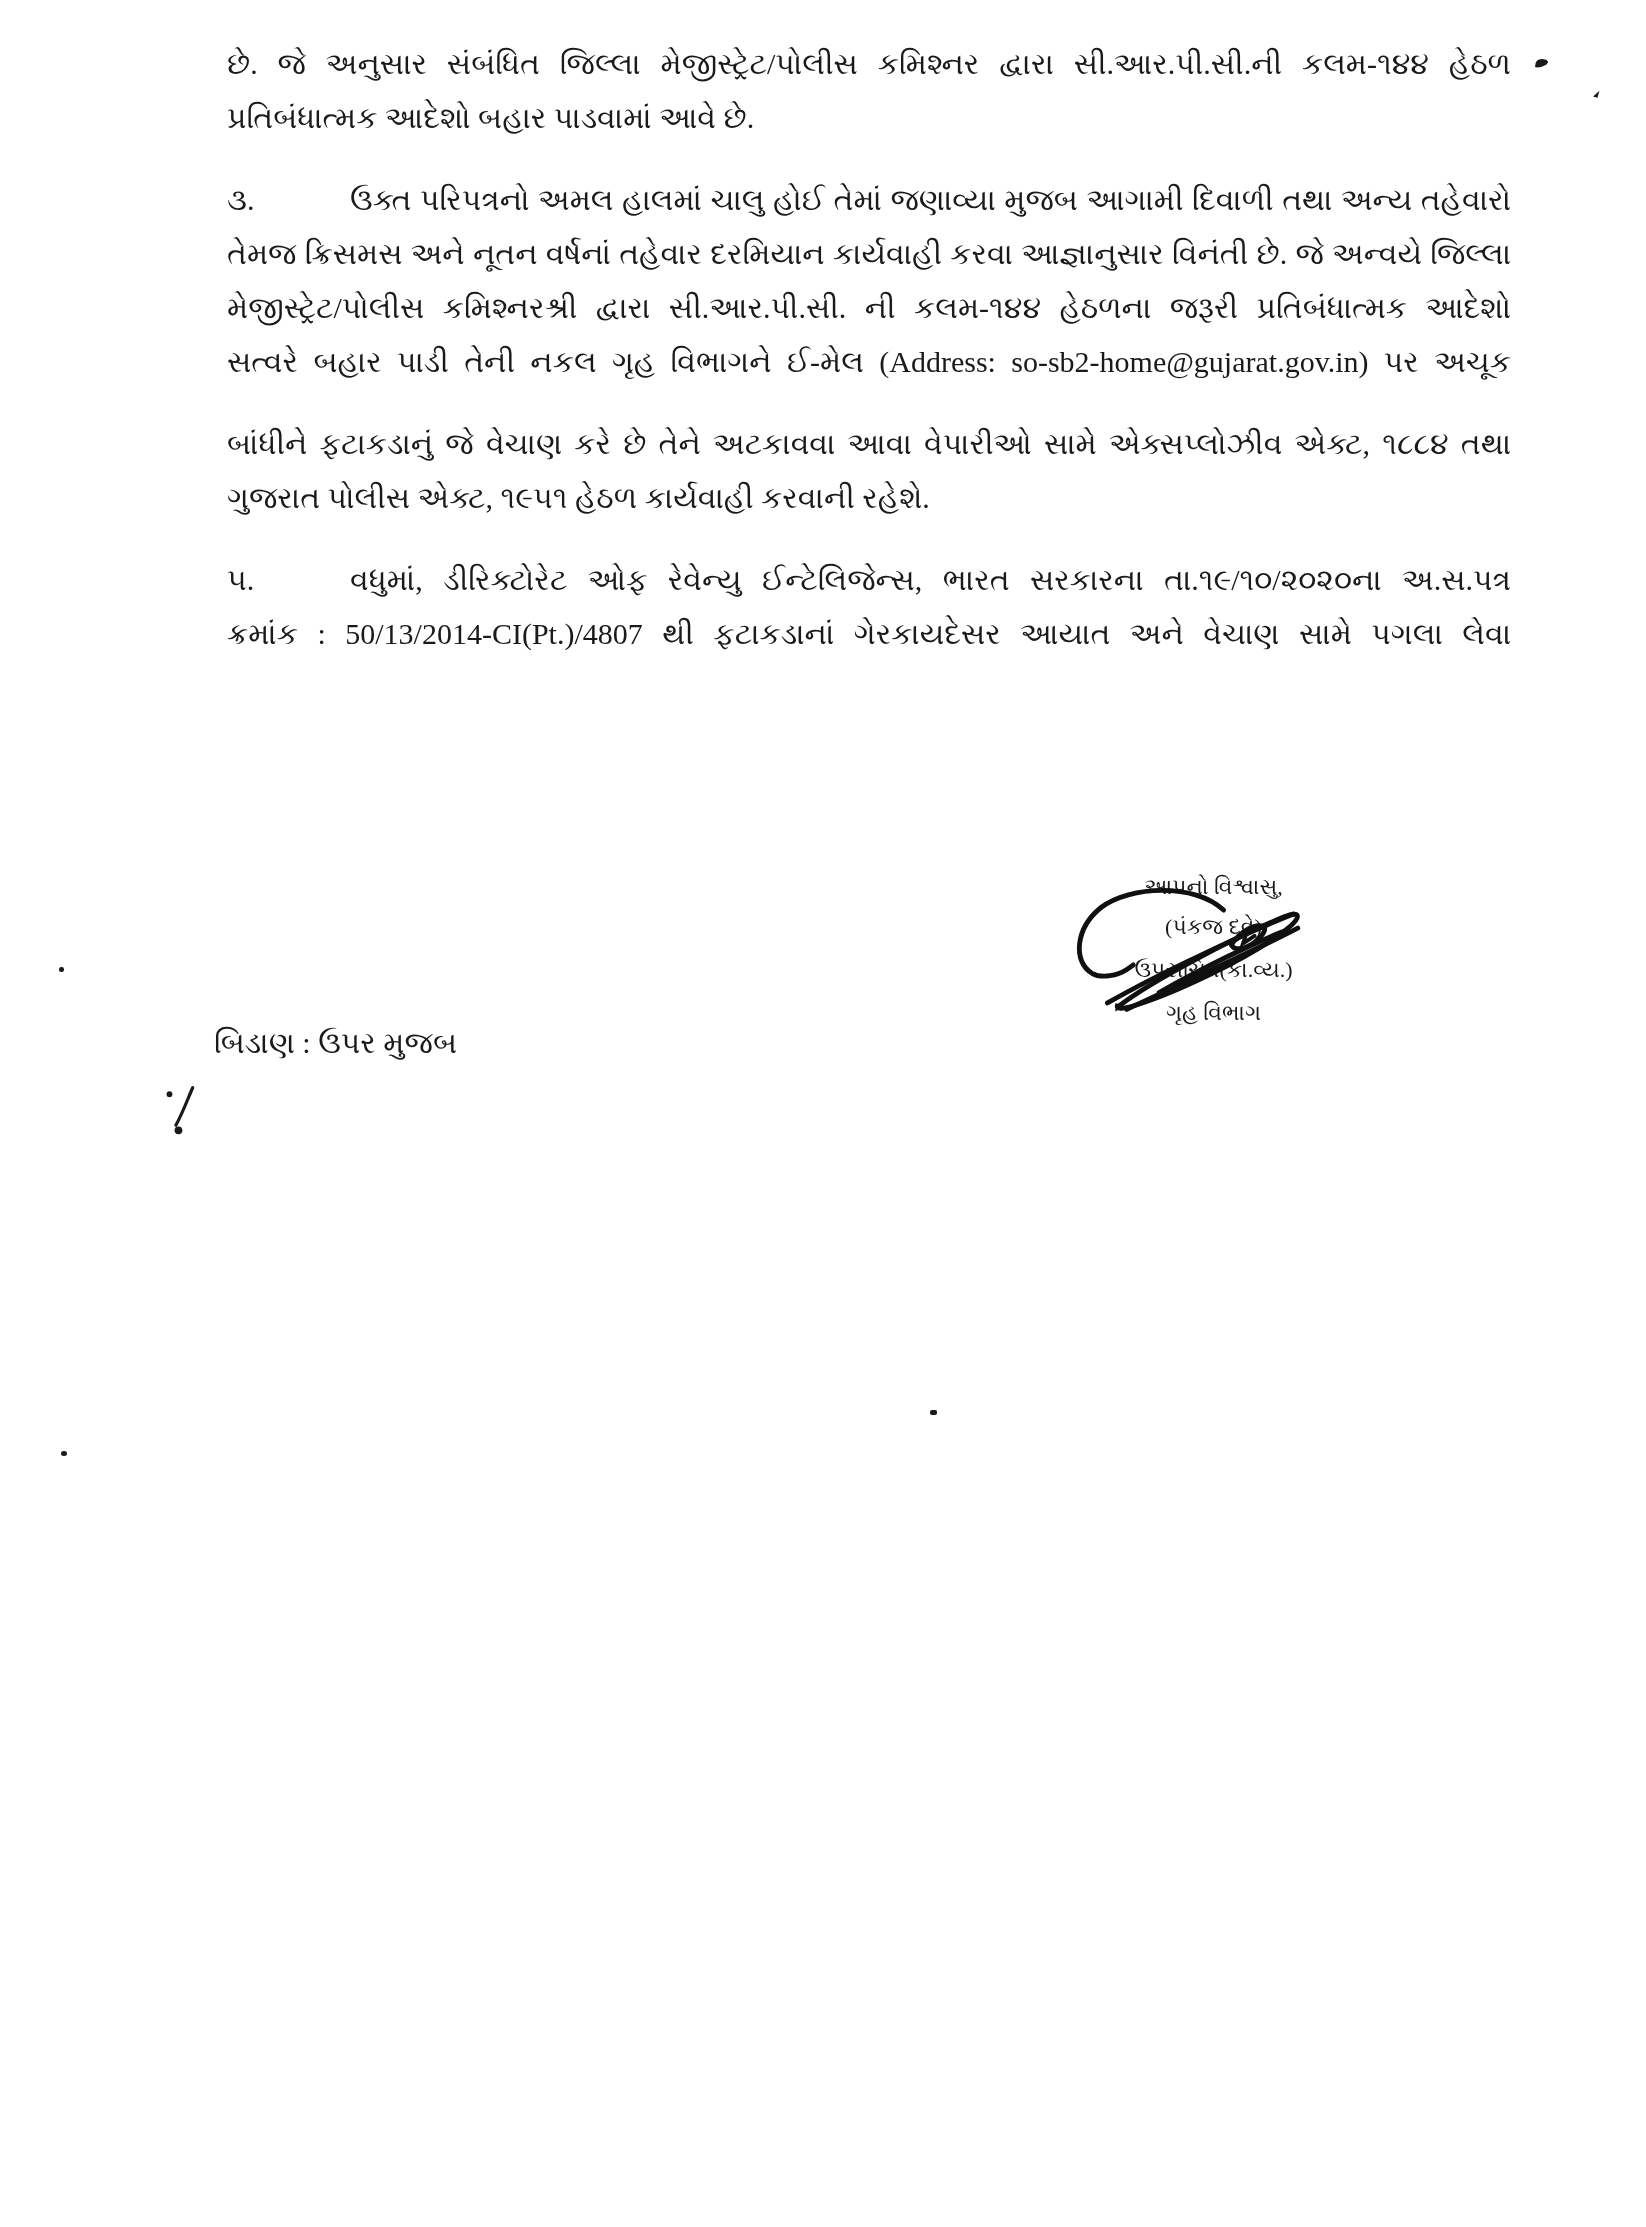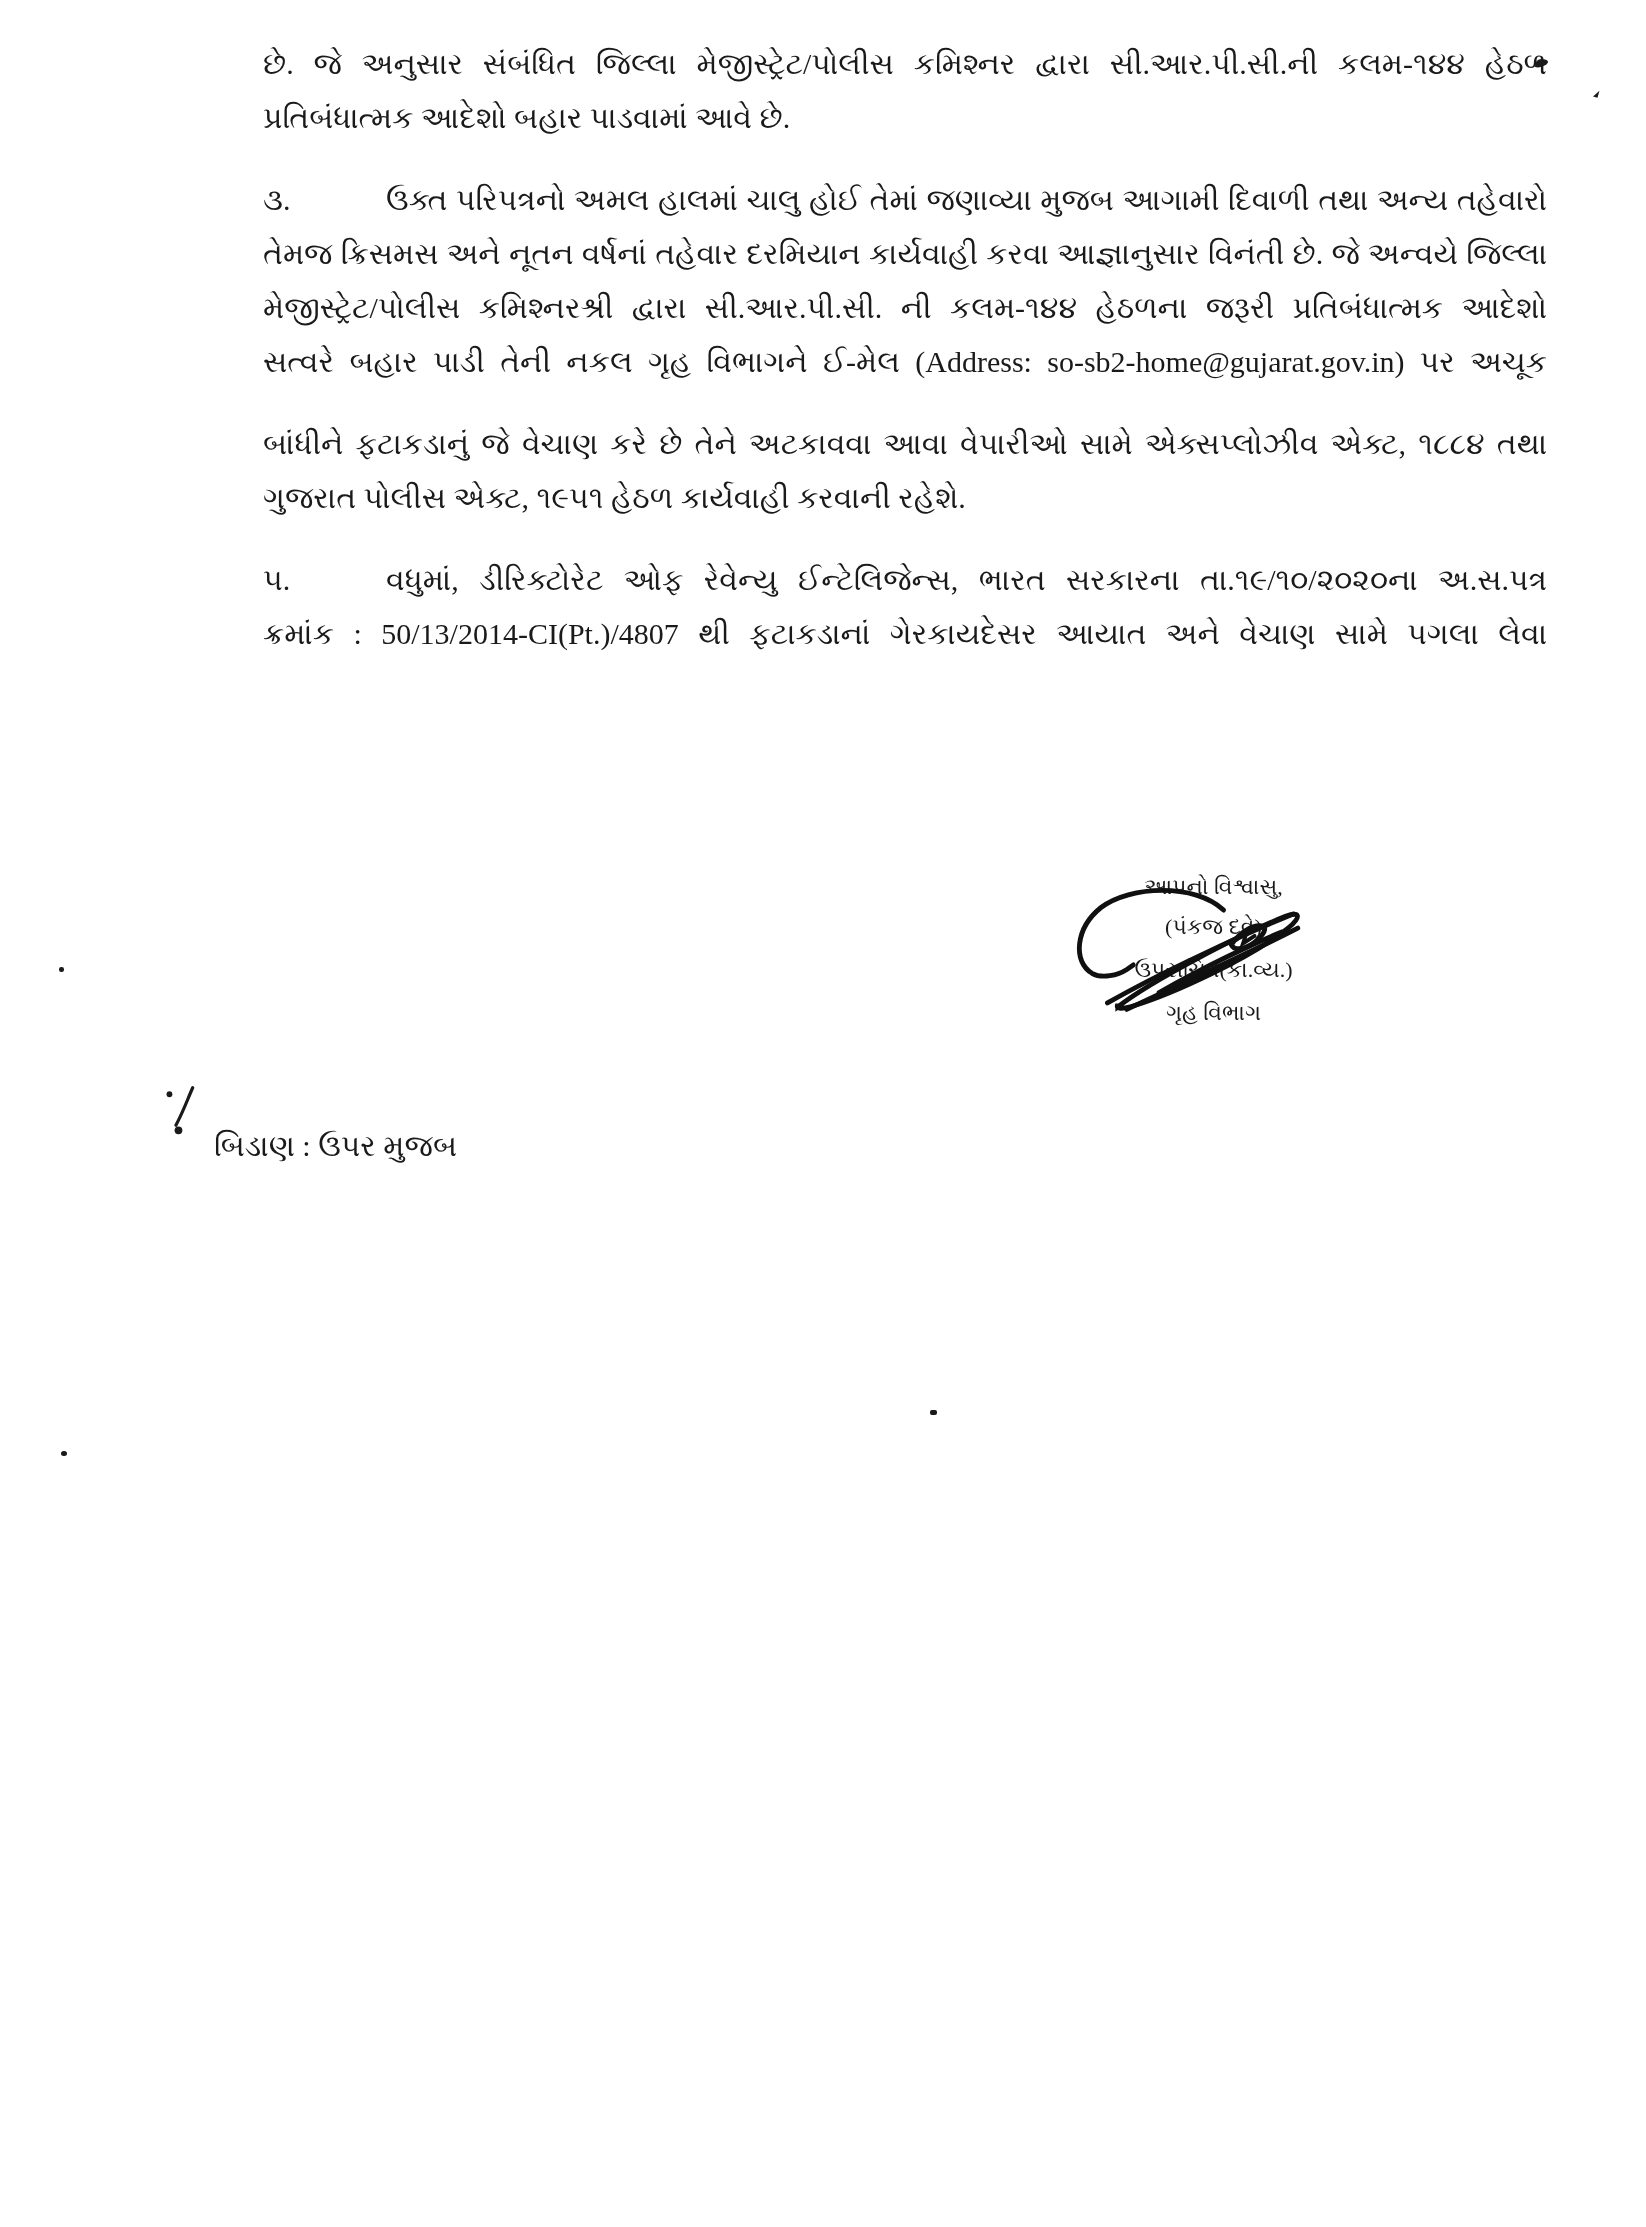--- a/index.html
+++ b/index.html
@@ -7,37 +7,37 @@
     position:relative;
     width:1646px;height:2227px;
     background:#ffffff;
     overflow:hidden;
     font-family:"Liberation Serif", serif;
     color:#1a1a1a;
   }
   
   .letter-body{
     position:absolute;left:227px;top:37px;width:1284px;
-    font-size:30px;line-height:54px;margin-left:36px;
+    font-size:30px;line-height:54px;
   }
   .para{margin:0 0 28px 0;}
   .line{min-height:54px;}
   .jl{text-align:justify;text-align-last:justify;}
   .pnum{display:inline-block;min-width:123px;}
   
   .sig-block{
     position:absolute;left:1052px;top:868px;width:323px;
     text-align:center;font-size:22px;
   }
   .sig-closing{line-height:37px;}
   .sig-lines{line-height:43px;}
   .sig-svg{position:absolute;left:1062px;top:883px;}
   
   .enclosure{
-    position:absolute;left:214px;top:1128px;
+    position:absolute;left:214px;top:1025px;
     font-size:30px;line-height:36px;
   }
   .enc-mark{position:absolute;left:163px;top:1085px;}
   
   .speck{position:absolute;background:#1a1a1a;border-radius:50%;}
   .spk-a{left:59px;top:967px;width:4.5px;height:4.5px;}
   .spk-b{left:61px;top:1451px;width:5.8px;height:5.2px;}
   .spk-c{left:930px;top:1410px;width:7px;height:4.5px;border-radius:1.9px;}
   .corner-svg{position:absolute;left:1531px;top:54px;}
   svg{display:block;}

